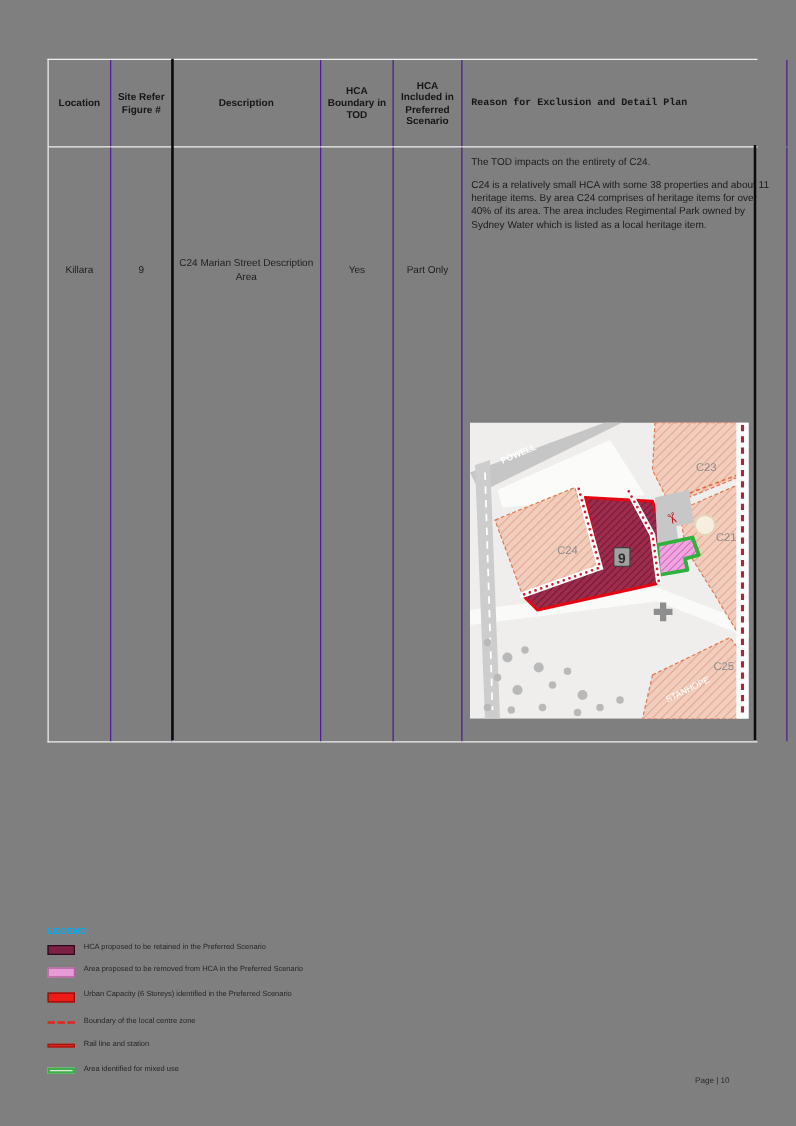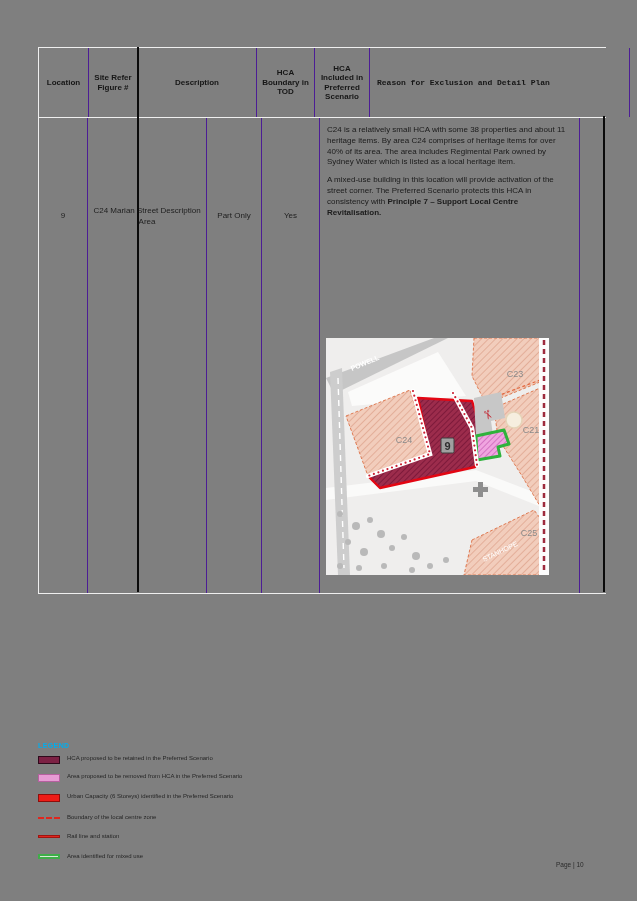--- a/index.html
+++ b/index.html
@@ -48,28 +48,29 @@
   <div class="tbl">
     <div class="hrow">
       <div class="cell c1 hcell">Location</div>
       <div class="cell c2 hcell">Site Refer Figure #</div>
       <div class="cell c3 hcell">Description</div>
       <div class="cell c4 hcell">HCA Boundary in TOD</div>
       <div class="cell c5 hcell">HCA Included in Preferred Scenario</div>
       <div class="cell c6 hcell left">Reason for Exclusion and Detail Plan</div>
     </div>
     <div class="brow">
+      <div class="cell c1 bcell pt1">Killara</div>
       <div class="cell c2 bcell pt1">9</div>
       <div class="cell c3 bcell pt2">C24 Marian Street Description Area</div>
+      <div class="cell c4 bcell pt1">Yes</div>
       <div class="cell c5 bcell pt1">Part Only</div>
-      <div class="cell c4 bcell pt1">Yes</div>
 
       <div class="cell c6 bcell reason">
+        <p>The TOD impacts on the entirety of C24.</p>
         <p>C24 is a relatively small HCA with some 38 properties and about 11 heritage items. By area C24 comprises of heritage items for over 40% of its area. The area includes Regimental Park owned by Sydney Water which is listed as a local heritage item.</p>
-        <p><span>A mixed-use building in this location will provide activation of the street corner. The Preferred Scenario protects this HCA in consistency with </span><b>Principle 7 – Support Local Centre Revitalisation.</b></p>
 
         <div class="mapbox">
           <svg width="223" height="237" viewBox="0 0 223 237">
             <defs>
               <pattern id="hs" width="5" height="5" patternUnits="userSpaceOnUse" patternTransform="rotate(45)">
                 <rect width="5" height="5" fill="#F2CDBC"></rect>
                 <line x1="0" y1="0" x2="0" y2="5" stroke="#E0A690" stroke-width="1.6"></line>
               </pattern>
               <pattern id="hm" width="4" height="4" patternUnits="userSpaceOnUse" patternTransform="rotate(45)">
                 <rect width="4" height="4" fill="#9C2C4C"></rect>

